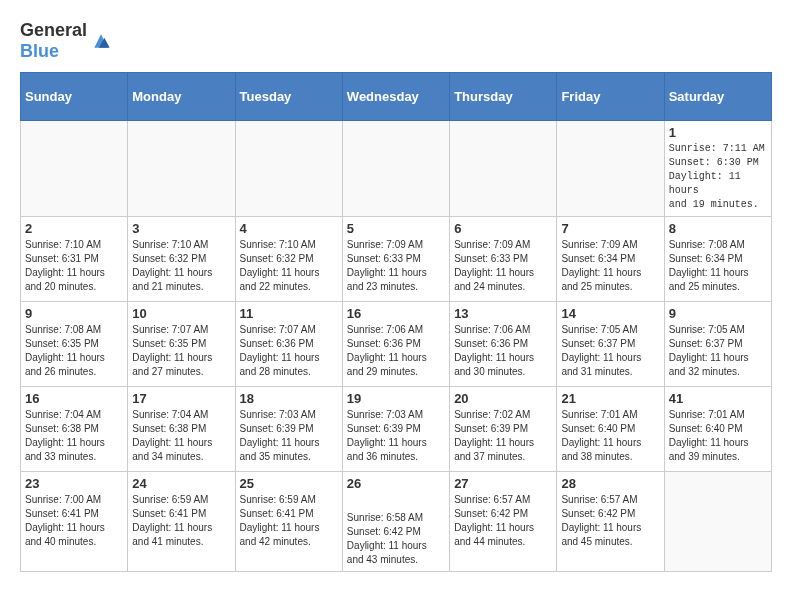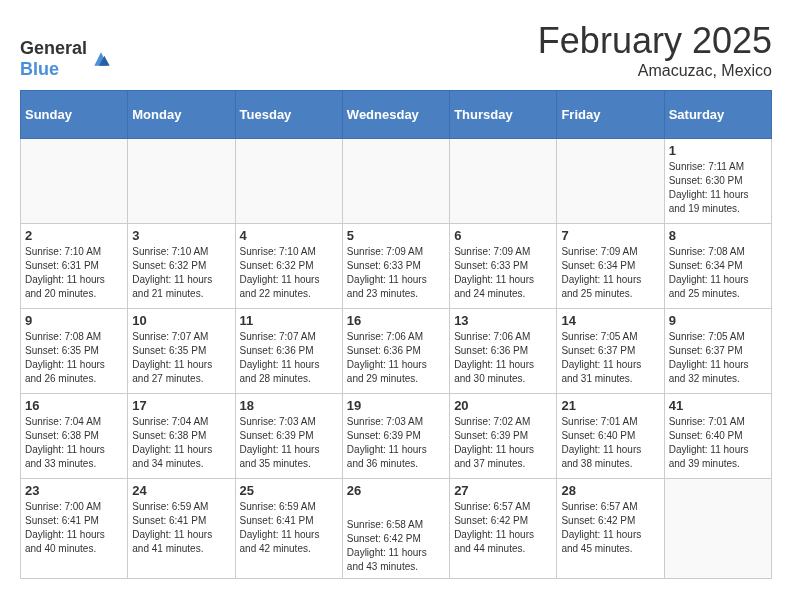--- a/index.html
+++ b/index.html
@@ -6,21 +6,21 @@
     body {
       font-family: Arial, sans-serif;
       background: #fff;
       width: 792px;
       min-height: 612px;
       padding: 20px;
     }
     .header {
       display: flex;
       justify-content: space-between;
-      align-items: flex-end;
+      align-items: flex-start;
       margin-bottom: 10px;
       gap: 16px;
     }
     .logo {
       display: flex;
       align-items: center;
     }
     .logo-text {
       display: flex;
       flex-direction: column;
@@ -96,24 +96,20 @@
       <div class="logo-text">
         <span class="logo-general">General</span>
         <span class="logo-blue">Blue</span>
       </div>
       <svg class="logo-icon" viewBox="0 0 30 30" xmlns="http://www.w3.org/2000/svg">
         <polygon points="5,25 15,5 25,25" fill="#4a90d9"></polygon>
         <polygon points="12,25 20,10 28,25" fill="#2a5fa5"></polygon>
       </svg>
     </div>
   </div>
-  <div class="title-block">
-    <div class="month-title">February 2025</div>
-    <div class="location">Amacuzac, Mexico</div>
-  </div>
 </div>
 
 <table class="calendar">
   <thead>
     <tr>
     <th>Sunday</th>
         <th>Monday</th>
         <th>Tuesday</th>
         <th>Wednesday</th>
         <th>Thursday</th>
@@ -124,21 +120,21 @@
   <tbody id="calendar-body">
   <tr class="week-row">
         <td class="empty"></td>
         <td class="empty"></td>
         <td class="empty"></td>
         <td class="empty"></td>
         <td class="empty"></td>
         <td class="empty"></td>
         <td>
           <span class="day-num">1</span>
-          <div class="day-info" style="white-space: pre-line;">Sunrise: 7:11 AM
+          <div class="day-info" style="white-space: pre-line; font-family: Liberation Mono, monospace;">Sunrise: 7:11 AM
 Sunset: 6:30 PM
 Daylight: 11 hours
 and 19 minutes.</div>
         </td>
       </tr>
       <tr class="week-row">
         <td>
           <span class="day-num">2</span>
           <div class="day-info" style="white-space: pre-line;">Sunrise: 7:10 AM
 Sunset: 6:31 PM

